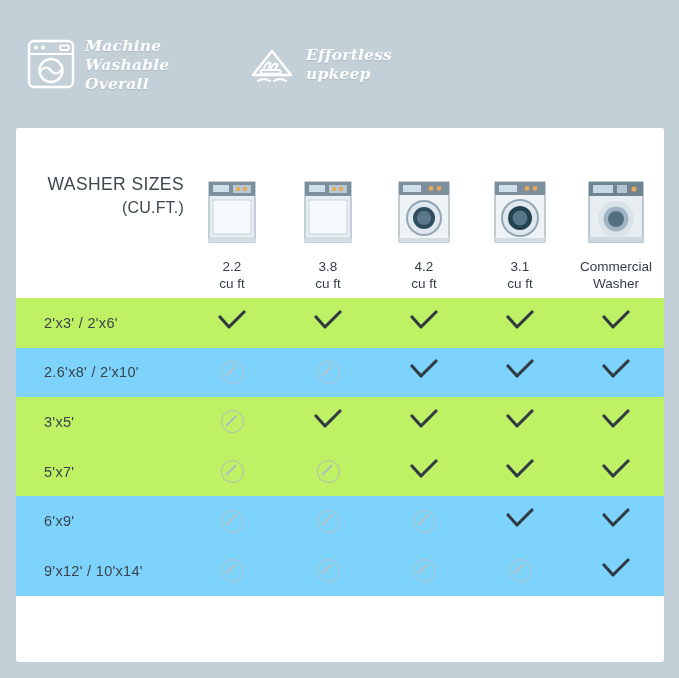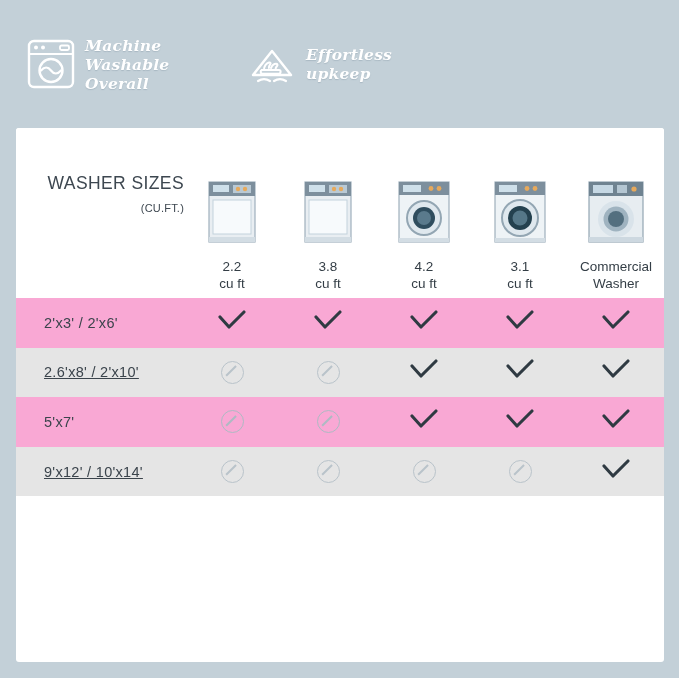--- a/index.html
+++ b/index.html
@@ -91,43 +91,43 @@
     padding-bottom: 34px;
   }
   .corner-title {
     color: #3d4750;
     font-size: 17.5px;
     line-height: 23px;
     letter-spacing: 0.4px;
     font-family: "Liberation Sans", sans-serif;
   }
   .corner-title .unit {
-    font-size: 11px;
+    font-size: 16px;
     letter-spacing: 0.2px;
   }
 
   .machine-cell {
   }
   .machine-art {
     width: 74px;
     height: 78px;
     margin: 0 auto 6px auto;
     position: relative;
   }
   .machine-art svg { display: block; }
   .machine-label {
     color: #343e46;
     font-size: 13.5px;
     line-height: 17px;
     white-space: pre-line;
   }
 
   tbody tr { height: 49.6px; }
-  tbody tr.shade td { background: #f9a8d4; }
-  tbody tr.plain td { background: #e5e5e5; text-decoration: underline; }
+  tbody tr.shade td { background: #bef264; }
+  tbody tr.plain td { background: #7dd3fc; }
   tbody td {
     padding: 0;
     vertical-align: middle;
   }
   td.row-label {
     padding-left: 28px;
     color: #3b444c;
     font-size: 14.5px;
     letter-spacing: 0.3px;
     white-space: nowrap;
@@ -340,37 +340,65 @@
                   <path d="M3 7 L12 17 L27 2" fill="none" stroke="#2f3a42" stroke-width="3.1" stroke-linecap="round" stroke-linejoin="round"></path>
                 </svg></span></td>
           <td class="mark"><span class="check"><svg viewBox="0 0 30 22" width="30" height="22">
                   <path d="M3 7 L12 17 L27 2" fill="none" stroke="#2f3a42" stroke-width="3.1" stroke-linecap="round" stroke-linejoin="round"></path>
                 </svg></span></td>
           <td class="mark"><span class="check"><svg viewBox="0 0 30 22" width="30" height="22">
                   <path d="M3 7 L12 17 L27 2" fill="none" stroke="#2f3a42" stroke-width="3.1" stroke-linecap="round" stroke-linejoin="round"></path>
                 </svg></span></td>
         </tr>
 
+        <tr class="shade">
+          <td class="row-label">3'x5'</td>
+          <td class="mark"><span class="nope"></span></td>
+          <td class="mark"><span class="check"><svg viewBox="0 0 30 22" width="30" height="22">
+                  <path d="M3 7 L12 17 L27 2" fill="none" stroke="#2f3a42" stroke-width="3.1" stroke-linecap="round" stroke-linejoin="round"></path>
+                </svg></span></td>
+          <td class="mark"><span class="check"><svg viewBox="0 0 30 22" width="30" height="22">
+                  <path d="M3 7 L12 17 L27 2" fill="none" stroke="#2f3a42" stroke-width="3.1" stroke-linecap="round" stroke-linejoin="round"></path>
+                </svg></span></td>
+          <td class="mark"><span class="check"><svg viewBox="0 0 30 22" width="30" height="22">
+                  <path d="M3 7 L12 17 L27 2" fill="none" stroke="#2f3a42" stroke-width="3.1" stroke-linecap="round" stroke-linejoin="round"></path>
+                </svg></span></td>
+          <td class="mark"><span class="check"><svg viewBox="0 0 30 22" width="30" height="22">
+                  <path d="M3 7 L12 17 L27 2" fill="none" stroke="#2f3a42" stroke-width="3.1" stroke-linecap="round" stroke-linejoin="round"></path>
+                </svg></span></td>
+        </tr>
 
 
         <tr class="shade">
           <td class="row-label">5'x7'</td>
           <td class="mark"><span class="nope"></span></td>
           <td class="mark"><span class="nope"></span></td>
           <td class="mark"><span class="check"><svg viewBox="0 0 30 22" width="30" height="22">
                   <path d="M3 7 L12 17 L27 2" fill="none" stroke="#2f3a42" stroke-width="3.1" stroke-linecap="round" stroke-linejoin="round"></path>
                 </svg></span></td>
           <td class="mark"><span class="check"><svg viewBox="0 0 30 22" width="30" height="22">
                   <path d="M3 7 L12 17 L27 2" fill="none" stroke="#2f3a42" stroke-width="3.1" stroke-linecap="round" stroke-linejoin="round"></path>
                 </svg></span></td>
           <td class="mark"><span class="check"><svg viewBox="0 0 30 22" width="30" height="22">
                   <path d="M3 7 L12 17 L27 2" fill="none" stroke="#2f3a42" stroke-width="3.1" stroke-linecap="round" stroke-linejoin="round"></path>
                 </svg></span></td>
         </tr>
 
+        <tr class="plain">
+          <td class="row-label">6'x9'</td>
+          <td class="mark"><span class="nope"></span></td>
+          <td class="mark"><span class="nope"></span></td>
+          <td class="mark"><span class="nope"></span></td>
+          <td class="mark"><span class="check"><svg viewBox="0 0 30 22" width="30" height="22">
+                  <path d="M3 7 L12 17 L27 2" fill="none" stroke="#2f3a42" stroke-width="3.1" stroke-linecap="round" stroke-linejoin="round"></path>
+                </svg></span></td>
+          <td class="mark"><span class="check"><svg viewBox="0 0 30 22" width="30" height="22">
+                  <path d="M3 7 L12 17 L27 2" fill="none" stroke="#2f3a42" stroke-width="3.1" stroke-linecap="round" stroke-linejoin="round"></path>
+                </svg></span></td>
+        </tr>
 
 
         <tr class="plain">
           <td class="row-label">9'x12' / 10'x14'</td>
           <td class="mark"><span class="nope"></span></td>
           <td class="mark"><span class="nope"></span></td>
           <td class="mark"><span class="nope"></span></td>
           <td class="mark"><span class="nope"></span></td>
           <td class="mark"><span class="check"><svg viewBox="0 0 30 22" width="30" height="22">
                   <path d="M3 7 L12 17 L27 2" fill="none" stroke="#2f3a42" stroke-width="3.1" stroke-linecap="round" stroke-linejoin="round"></path>

